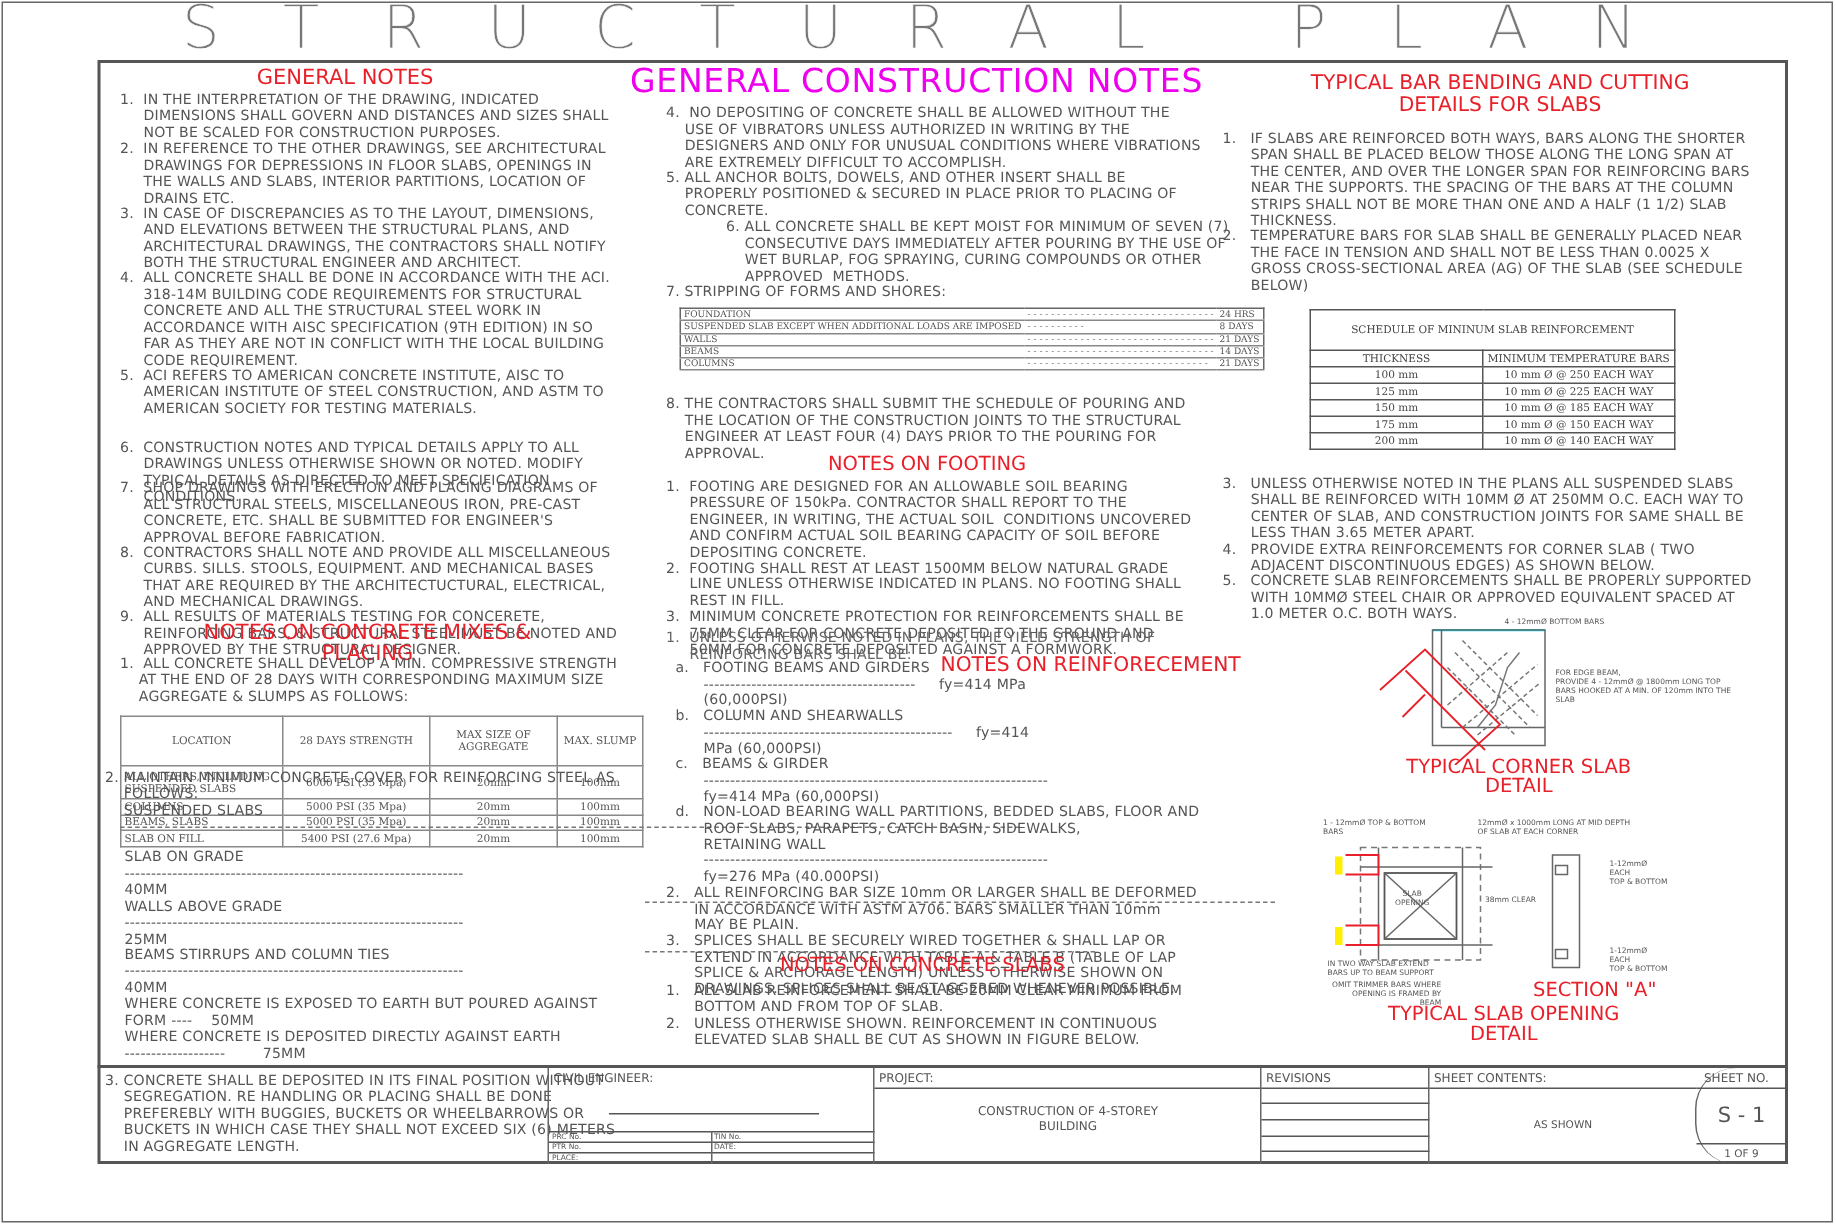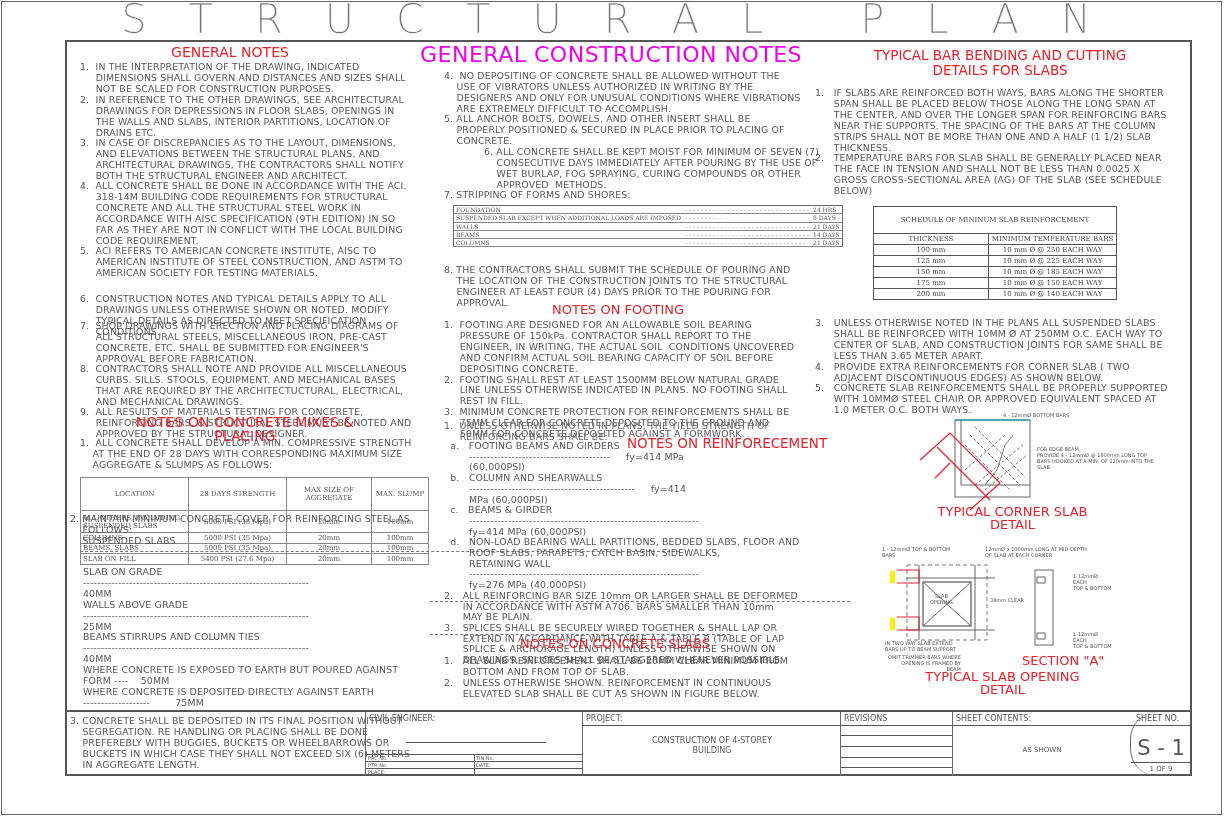--- a/index.html
+++ b/index.html
@@ -387,17 +387,17 @@
     <div class="sep-line" style="left:0; top:55px; width:112px;"></div>
   </div>
   <div class="tb-cell" style="left:887px; top:0; width:178px; height:64px;">
     <div class="tb-label" style="left:3px; top:2px;">SHEET CONTENTS:</div>
     <div class="sep-line" style="left:0; top:13px; width:178px;"></div>
     <div class="tb-label" style="left:0; top:34px; width:178px; text-align:center; font-size:7px;">AS SHOWN</div>
   </div>
   <div class="tb-cell" style="left:1065px; top:0; width:81px; height:64px;border-radius:27px;">
     <div class="tb-label" style="left:5px; top:2px;">SHEET NO.</div>
     <div class="sep-line" style="left:0; top:13px; width:60px;"></div>
-    <div class="tb-label" style="left:0; top:24px; width:60px; text-align:center; font-size:21px;">S - 1</div>
+    <div class="tb-label" style="left:0; top:24px; width:60px; text-align:center; font-size:14px;">S - 1</div>
     <div class="sep-line" style="left:0; top:50px; width:60px;"></div>
     <div class="tb-label" style="left:0; top:53px; width:60px; text-align:center; font-size:7px;">1 OF 9</div>
   </div>
 </div>
 
 </body></html>

